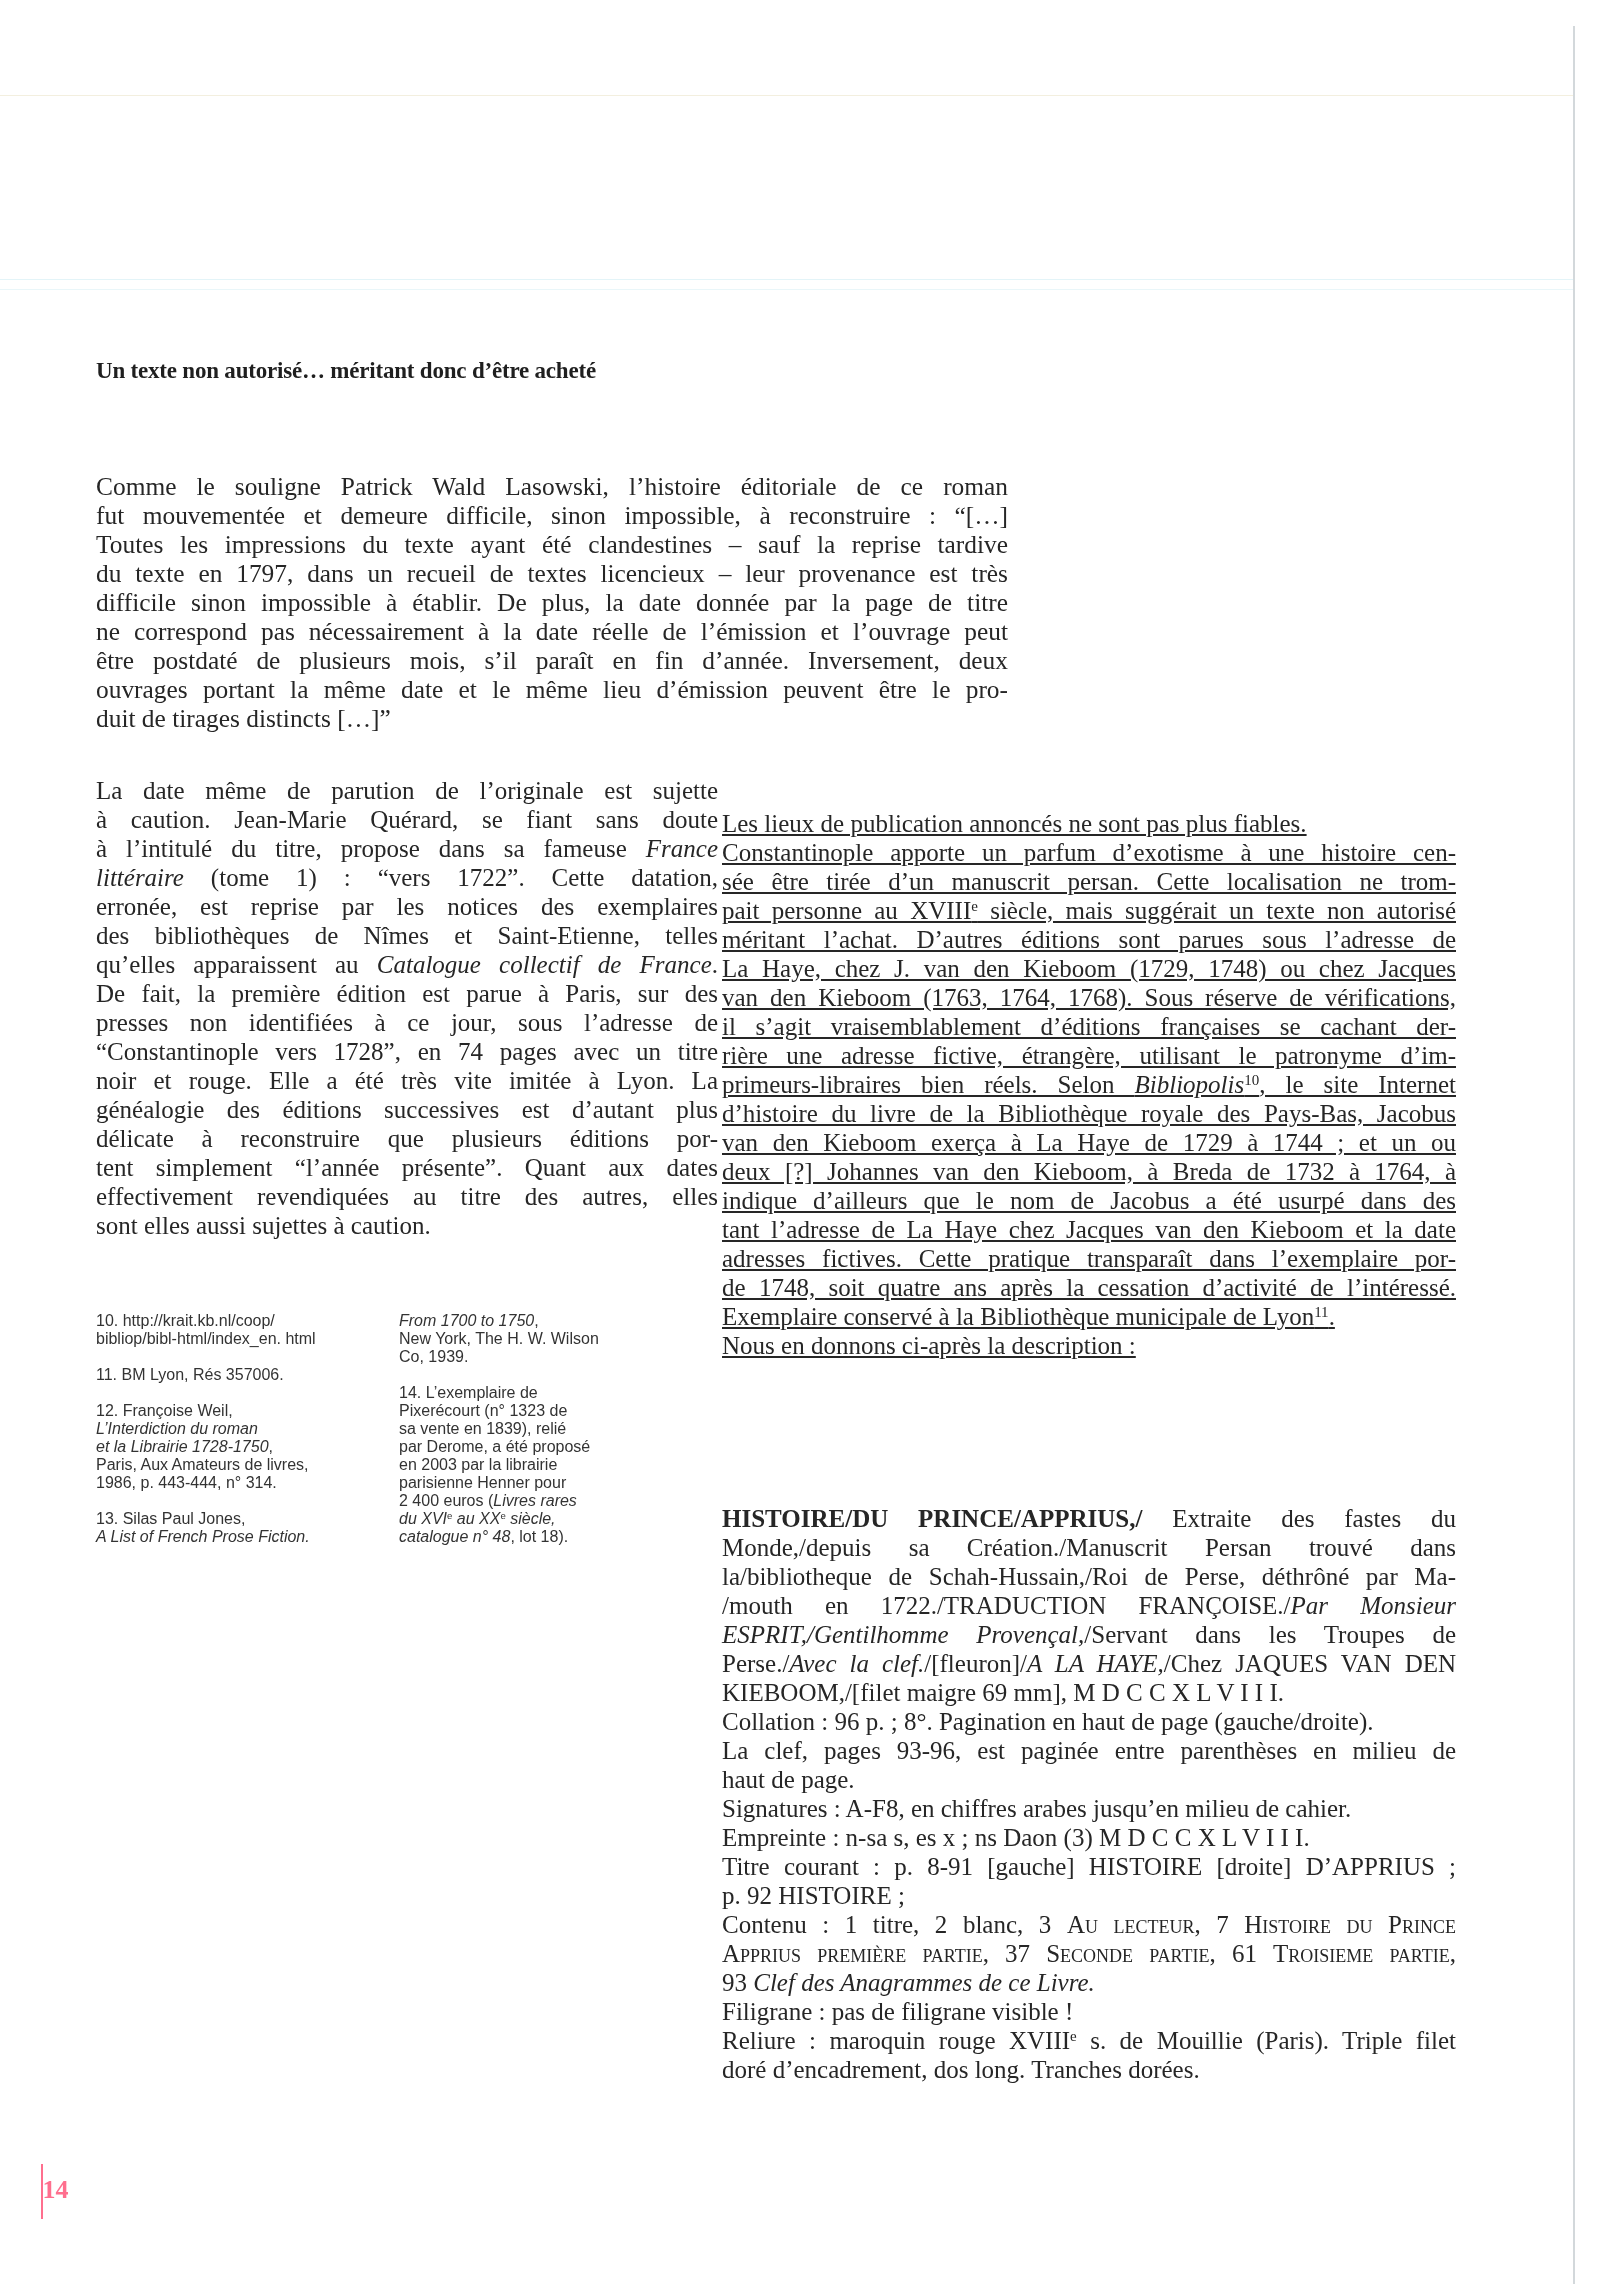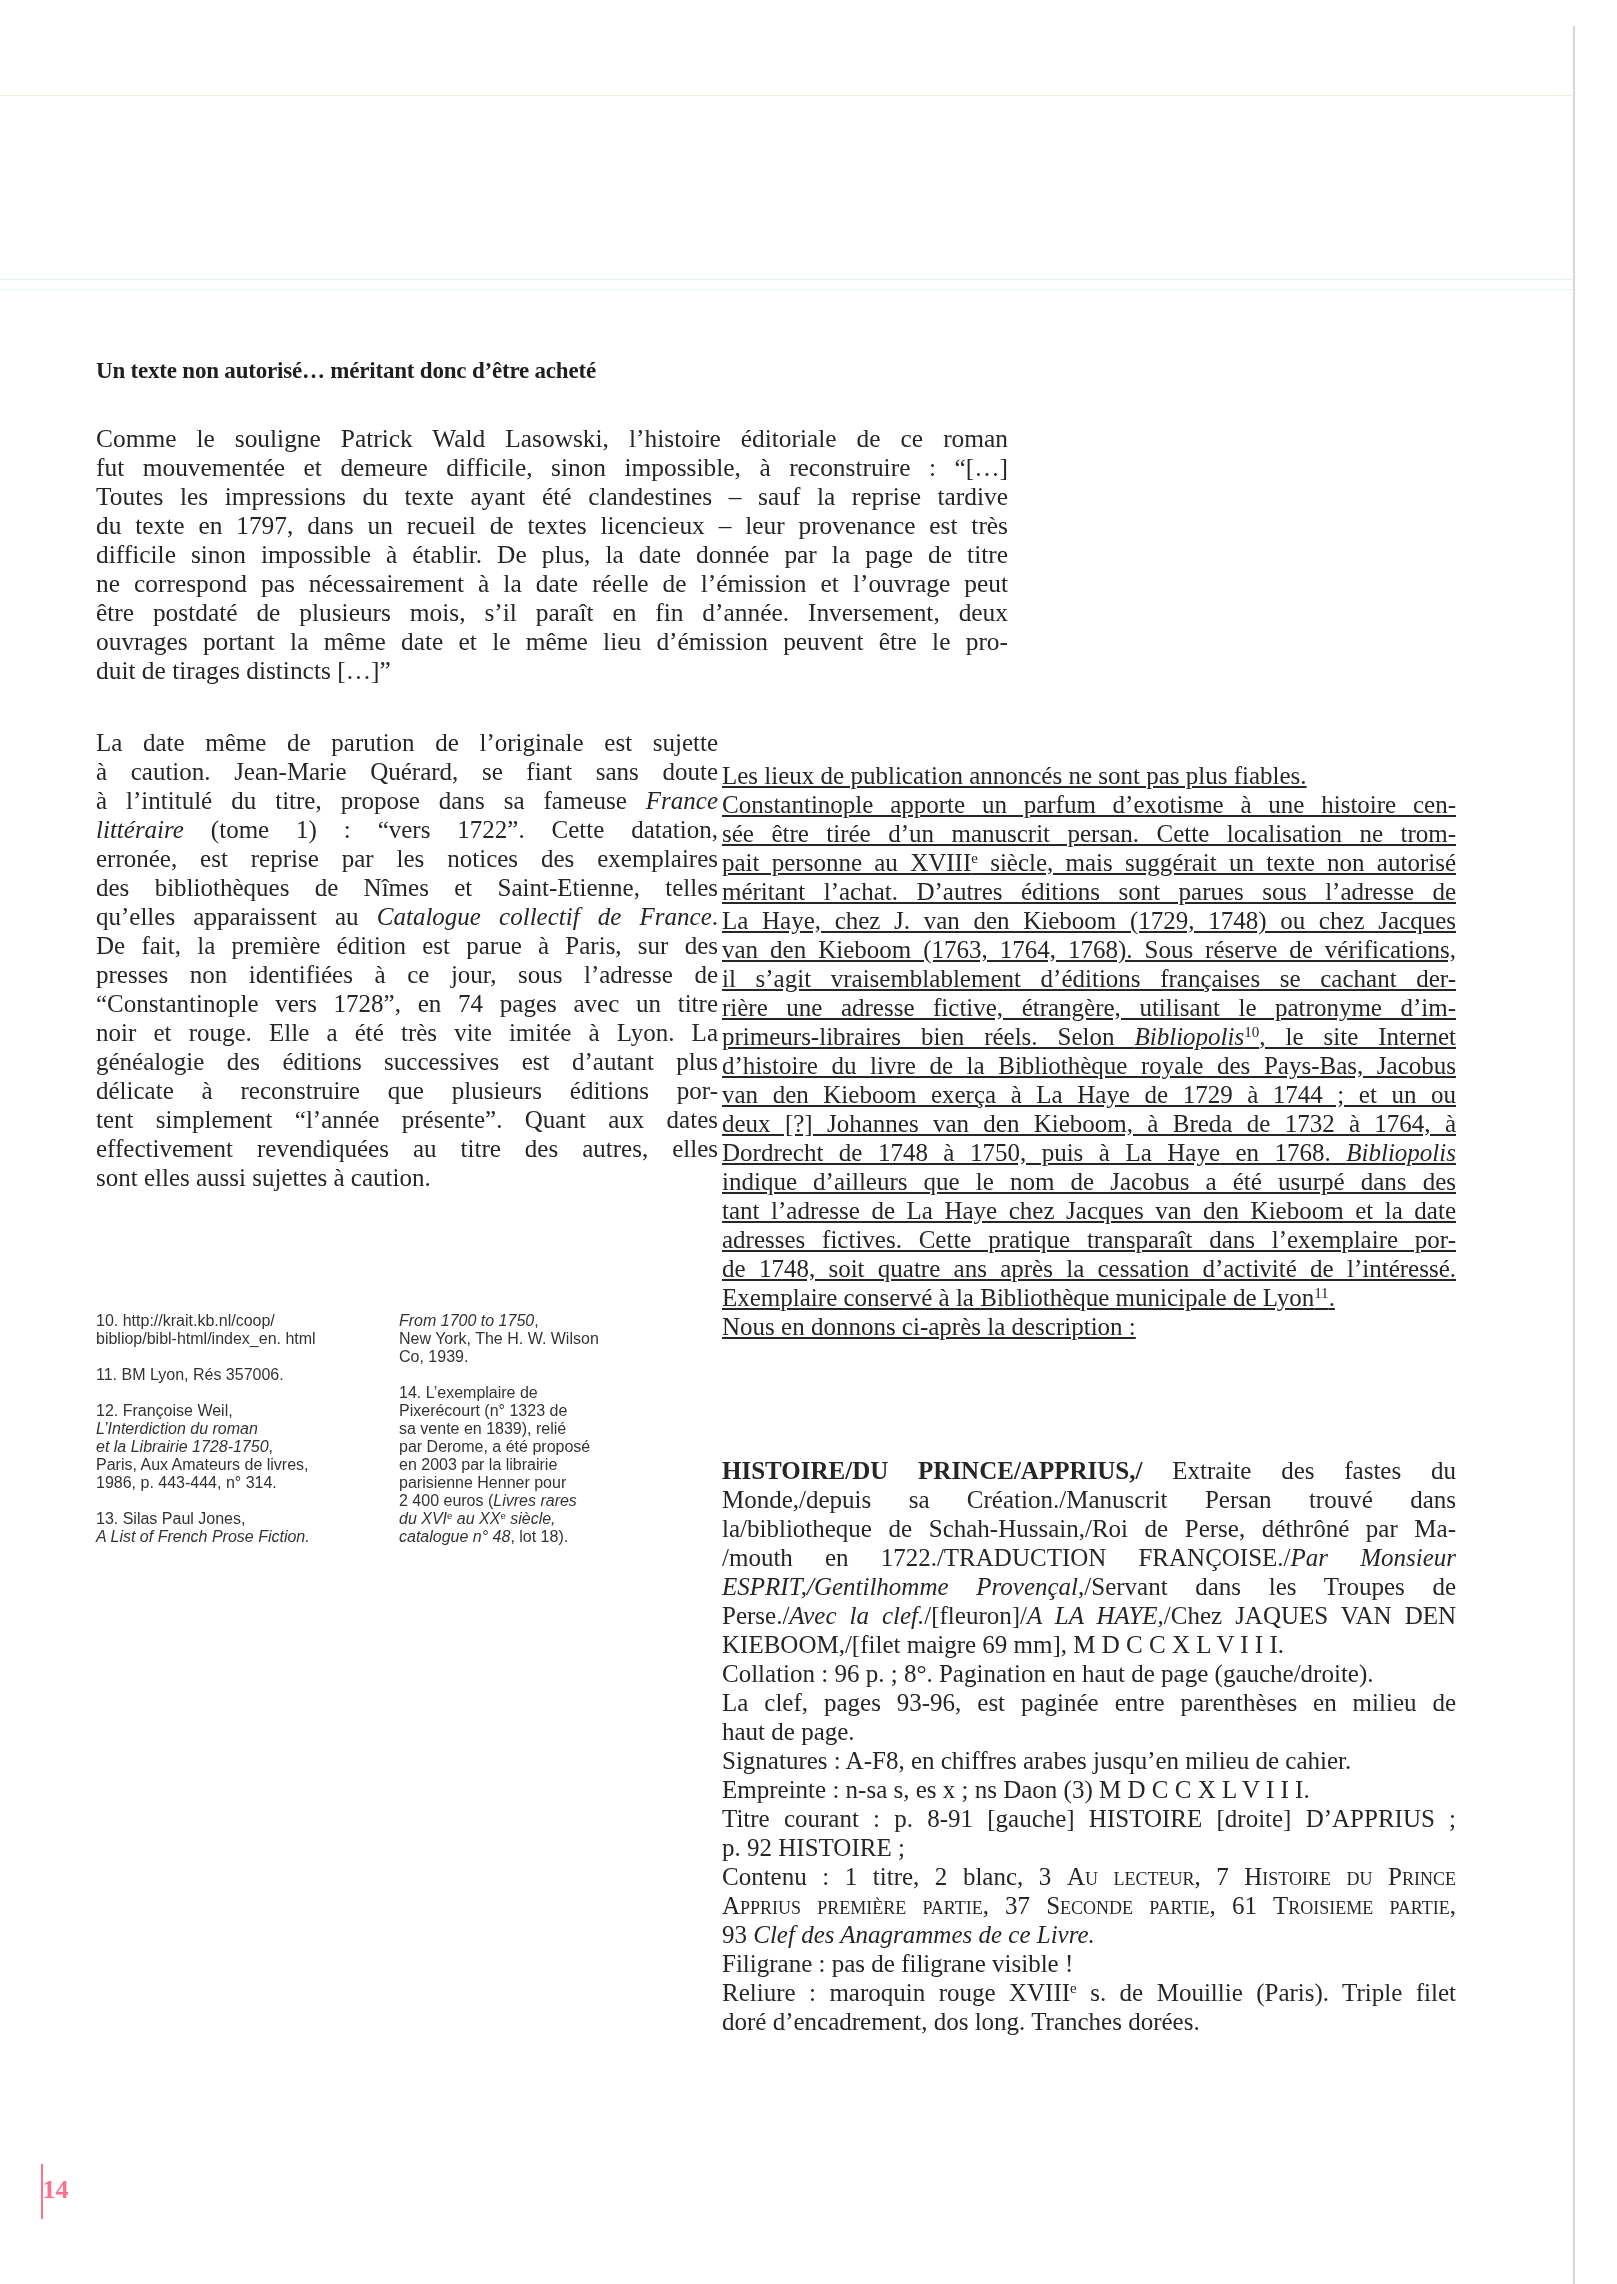--- a/index.html
+++ b/index.html
@@ -8,21 +8,21 @@
   .sans { font-family: "Liberation Sans", "DejaVu Sans", sans-serif; }
 
   .guide-h { position: absolute; left: 0; width: 1574px; height: 0.8px; }
   .guide-yellow { top: 95px; background: #f3efdf; }
   .guide-blue1 { top: 279px; background: #e3f4f8; }
   .guide-blue2 { top: 289px; background: #e9f6f9; }
   .right-rule { position: absolute; left: 1573px; top: 25.6px; width: 1.5px; height: 2258px; background: #d3d8db; }
 
   .heading { position: absolute; left: 96px; top: 358px; font-size: 23px; font-weight: bold; letter-spacing: -0.2px; color: #1f1f1f; }
 
-  .para { position: absolute; font-size: 25px; line-height: 29px; color: #262626; }
+  .para { position: absolute; font-size: 25px; line-height: 29px; color: #262626; margin-top: 48px; }
   .para .ln { display: block; white-space: nowrap; text-align: justify; text-align-last: justify; height: 29px; overflow: visible; }
   .para .ln.last { text-align-last: left; }
 
   #intro { left: 96px; top: 424px; width: 912px; font-size: 25.4px; }
   #left-col { left: 96px; top: 728px; width: 622px; }
   #right-col { left: 722px; top: 761px; width: 734px; text-decoration: underline; }
   #desc { left: 722px; top: 1456px; width: 734px; }
 
   .i { font-style: italic; }
   .b { font-weight: bold; font-family: Liberation Serif, serif; }
@@ -85,21 +85,20 @@
     <span class="ln"><span>pait personne au XVIII</span><sup>e</sup><span> siècle, mais suggérait un texte non autorisé</span></span>
     <span class="ln"><span>méritant l’achat. D’autres éditions sont parues sous l’adresse de</span></span>
     <span class="ln"><span>La Haye, chez J. van den Kieboom (1729, 1748) ou chez Jacques</span></span>
     <span class="ln"><span>van den Kieboom (1763, 1764, 1768). Sous réserve de vérifications,</span></span>
     <span class="ln"><span>il s’agit vraisemblablement d’éditions françaises se cachant der-</span></span>
     <span class="ln"><span>rière une adresse fictive, étrangère, utilisant le patronyme d’im-</span></span>
     <span class="ln"><span>primeurs-libraires bien réels. Selon </span><span class="i">Bibliopolis</span><sup>10</sup><span>, le site Internet</span></span>
     <span class="ln"><span>d’histoire du livre de la Bibliothèque royale des Pays-Bas, Jacobus</span></span>
     <span class="ln"><span>van den Kieboom exerça à La Haye de 1729 à 1744 ; et un ou</span></span>
     <span class="ln"><span>deux [?] Johannes van den Kieboom, à Breda de 1732 à 1764, à</span></span>
-    <span class="ln"><span>Dordrecht de 1748 à 1750, puis à La Haye en 1768. </span><span class="i">Bibliopolis</span></span>
     <span class="ln"><span>indique d’ailleurs que le nom de Jacobus a été usurpé dans des</span></span>
     <span class="ln"><span>tant l’adresse de La Haye chez Jacques van den Kieboom et la date</span></span>
     <span class="ln"><span>adresses fictives. Cette pratique transparaît dans l’exemplaire por-</span></span>
     <span class="ln"><span>de 1748, soit quatre ans après la cessation d’activité de l’intéressé.</span></span>
     <span class="ln last"><span>Exemplaire conservé à la Bibliothèque municipale de Lyon</span><sup>11</sup><span>.</span></span>
     <span class="ln last"><span>Nous en donnons ci-après la description :</span></span>
   </div>
 <div id="desc" class="para serif">
     <span class="ln"><span class="b">HISTOIRE/DU PRINCE/APPRIUS,/</span><span> Extraite des fastes du</span></span>
     <span class="ln"><span>Monde,/depuis sa Création./Manuscrit Persan trouvé dans</span></span>

